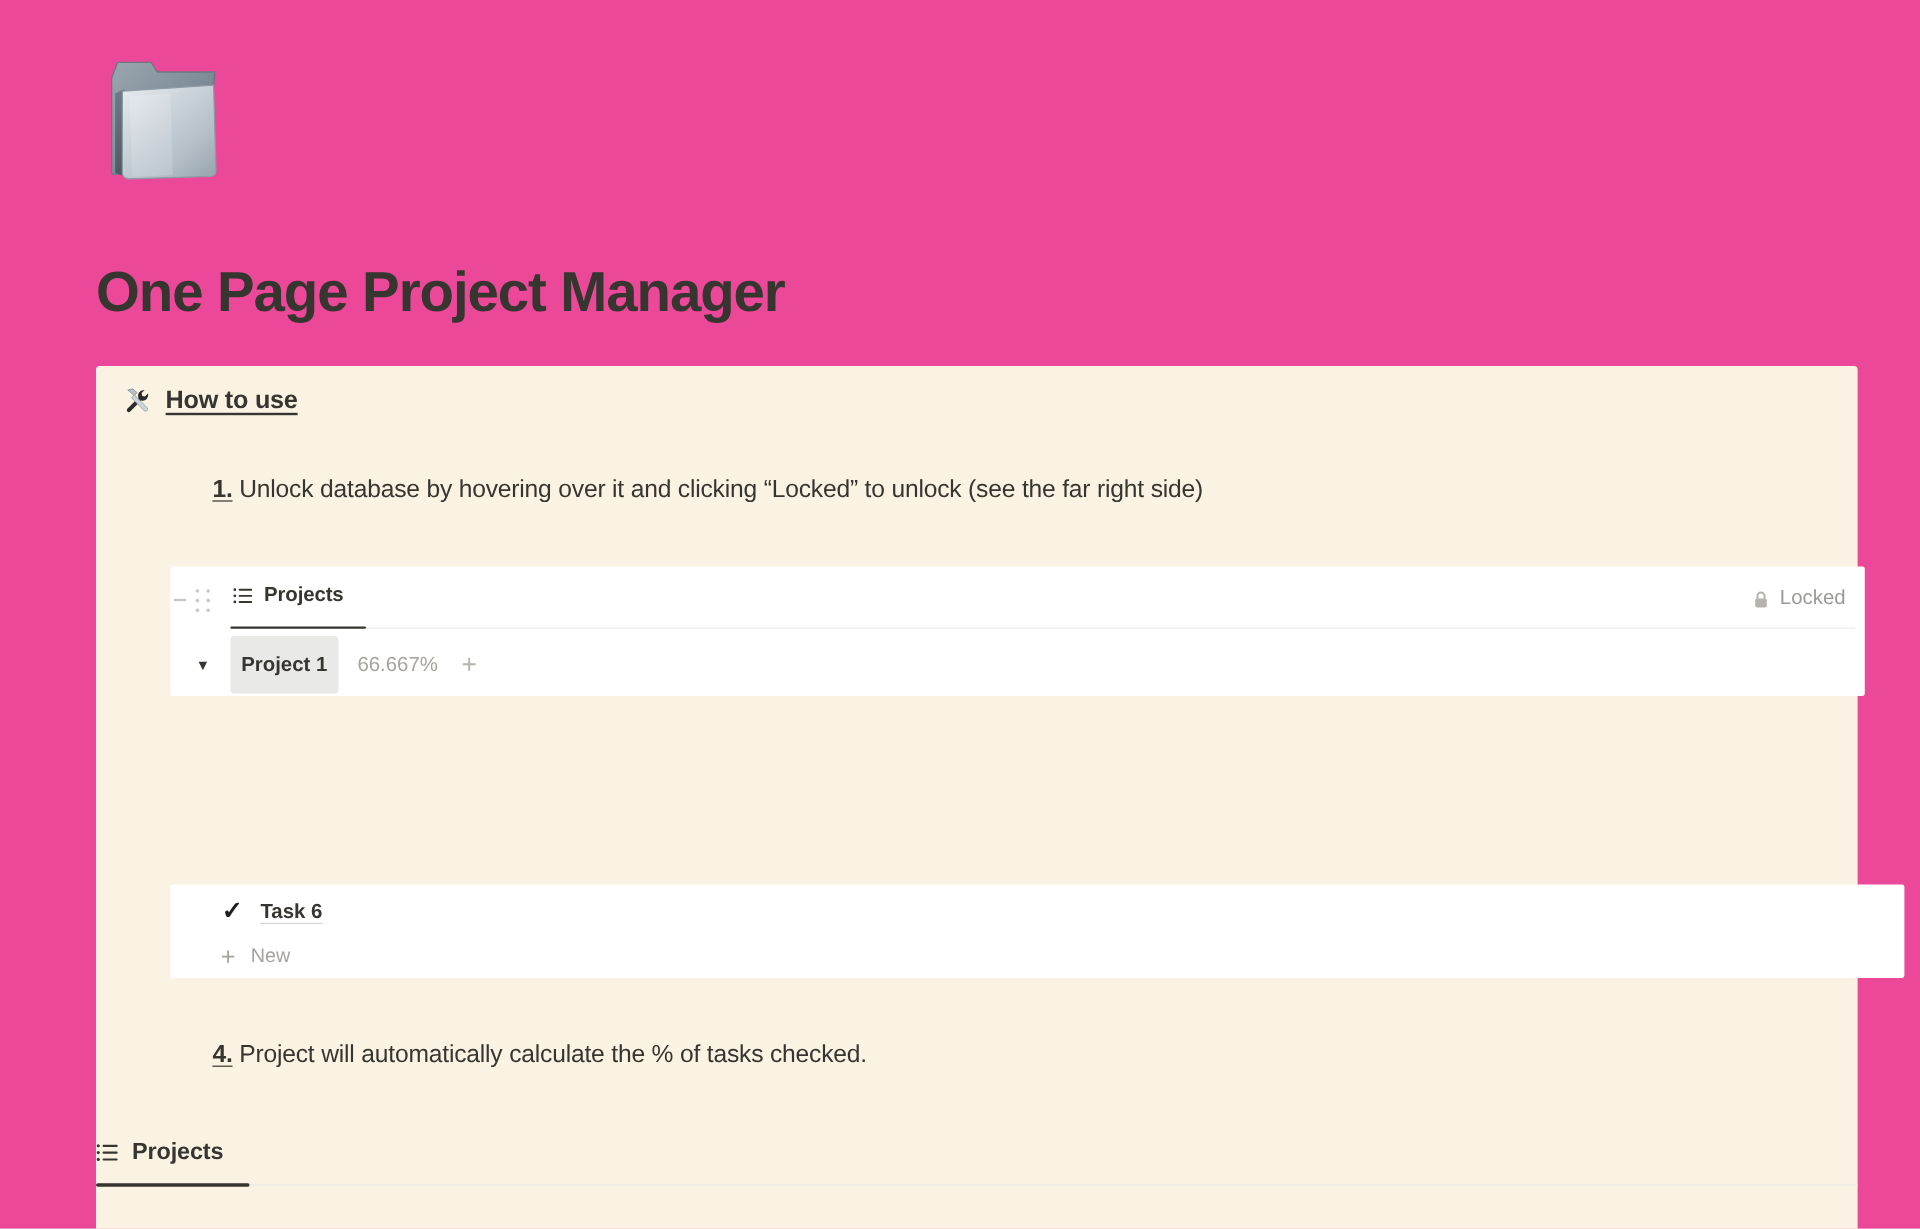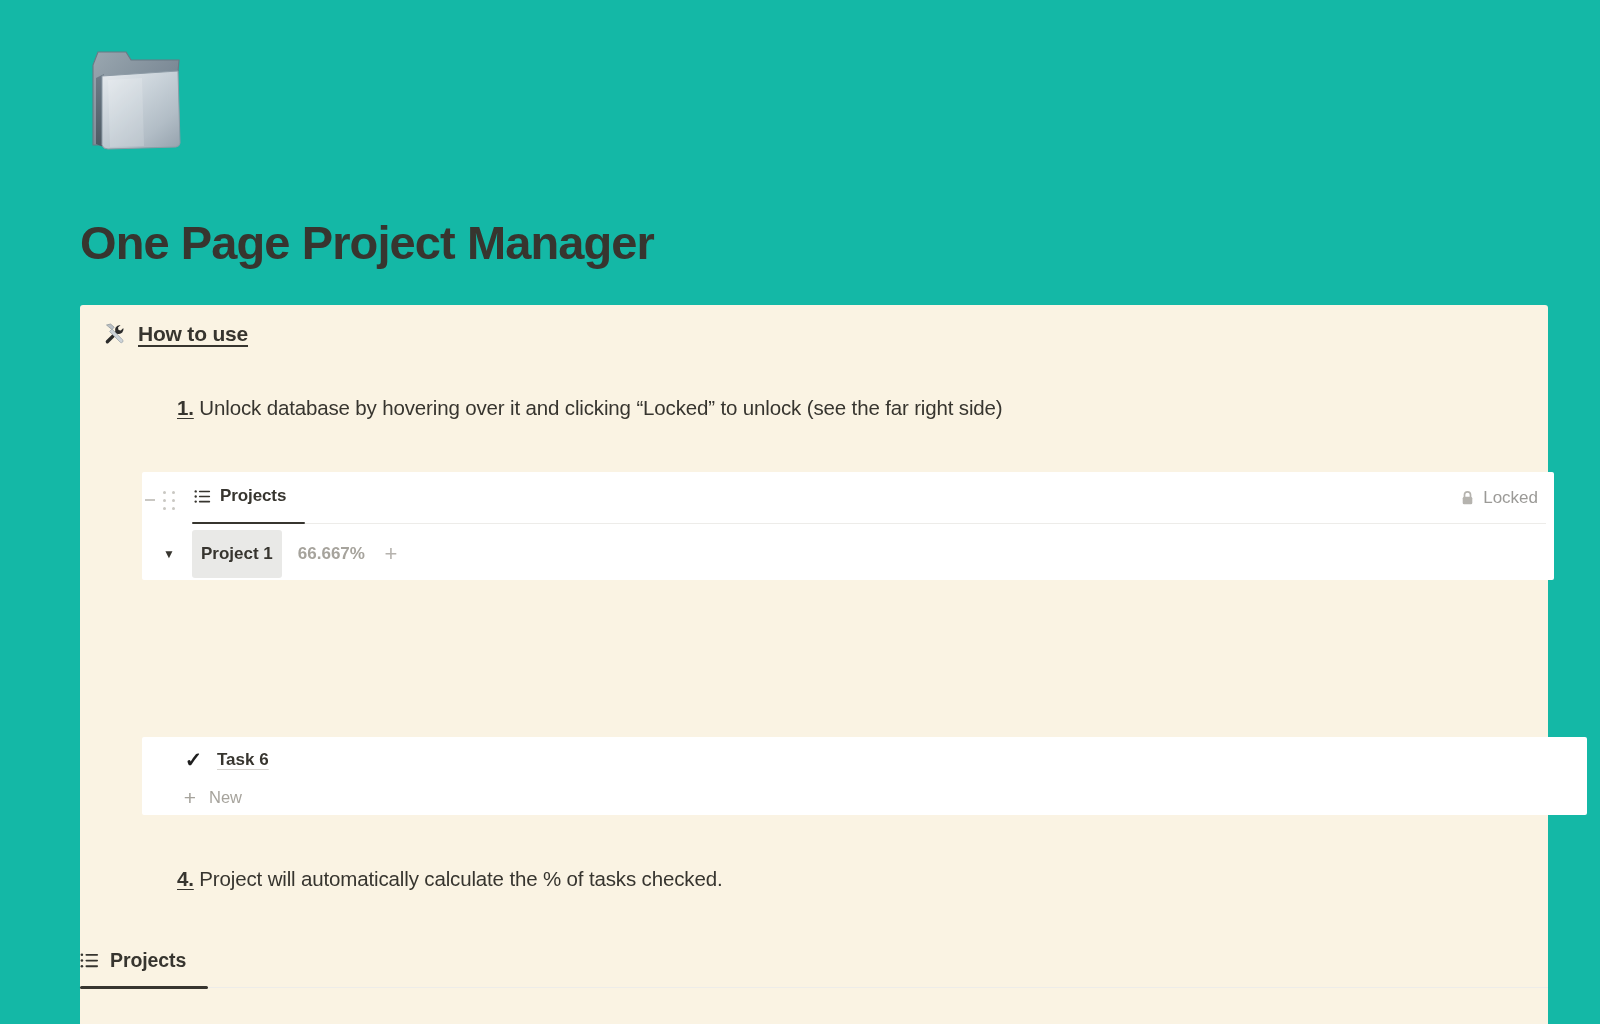--- a/index.html
+++ b/index.html
@@ -9,21 +9,21 @@
     background: #ffffff;
     font-family: "Liberation Sans", sans-serif;
     color: #37352F;
     overflow: hidden;
   }
 
   .page {
     position: relative;
     width: 1600px;
     height: 1024px;
-    background: #14b8a6;
+    background: #ec4899;
   }
 
   
   .page-icon {
     position: absolute;
     left: 86px;
     top: 44px;
     width: 100px;
     height: 112px;
   }
@@ -166,21 +166,21 @@
     top: 51px;
     right: 8px;
     height: 1px;
     background: #EDECE9;
   }
   .db-locked {
     position: absolute;
     right: 16px;
     top: 16px;
     display: flex;
-    align-items: center;
+    align-items: flex-end;
     gap: 8px;
     color: #9B9A97;
     font-size: 17px;
   }
   .db-locked .lock-icon svg { display: block; width: 15px; height: 16px; }
 
   .db-group-row {
     position: absolute;
     left: 0;
     top: 62px;
@@ -206,21 +206,20 @@
     border-radius: 3px;
     padding: 14px 9px;
     font-size: 17px;
     font-weight: 600;
     color: #37352F;
   }
   .group-count {
     margin-left: 16px;
     font-size: 17px;
     color: #A6A39C;
-    font-weight: bold;
   }
   .group-add {
     margin-left: 16px;
     color: #B6B3AE;
     font-size: 22px;
     line-height: 1;
     font-weight: 300;
     width: 20px;
     text-align: center;
   }

